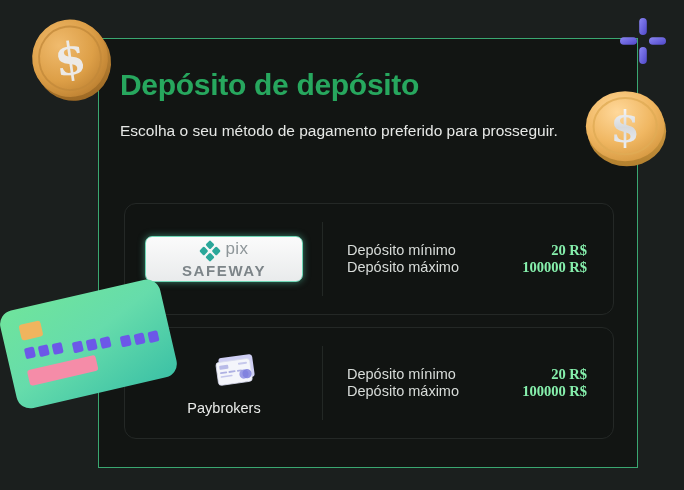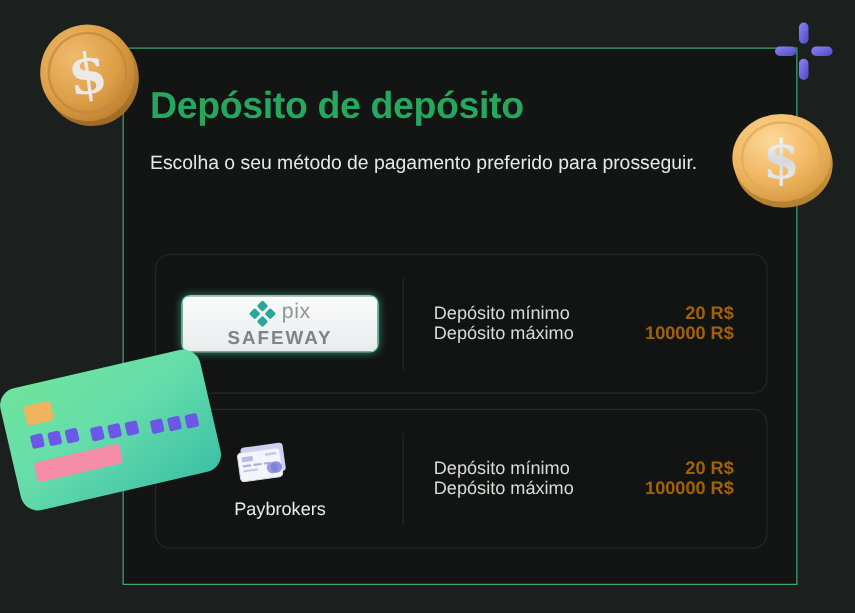--- a/index.html
+++ b/index.html
@@ -119,21 +119,21 @@
     font-weight: 700;
     color: #7c8488;
     letter-spacing: 1.6px;
     line-height: 1;
   }
 
   
   .pb-wrap {
     display: flex;
     flex-direction: column;
-    align-items: flex-start;
+    align-items: flex-end;
     gap: 9px;
   }
   .pb-label {
     font-size: 14.5px;
     color: #e9ebe9;
     font-weight: 400;
   }
 
   
   .amounts {
@@ -148,22 +148,23 @@
     justify-content: space-between;
     align-items: baseline;
   }
   .amount-label {
     font-size: 14.5px;
     color: #d8dcd9;
     font-weight: 400;
   }
   .amount-value {
     font-size: 14.5px;
-    color: #a16207;
+    color: #86efac;
     font-weight: 700;
+    font-family: Liberation Serif, serif;
   }
 
   
   .deco { position: absolute; pointer-events: none; }
 
   
   .coin-tl { left: 28px; top: 16px; width: 86px; height: 86px; transform: rotate(-8deg); }
   
   .coin-r  { left: 583px; top: 86px; width: 86px; height: 82px; }
   

